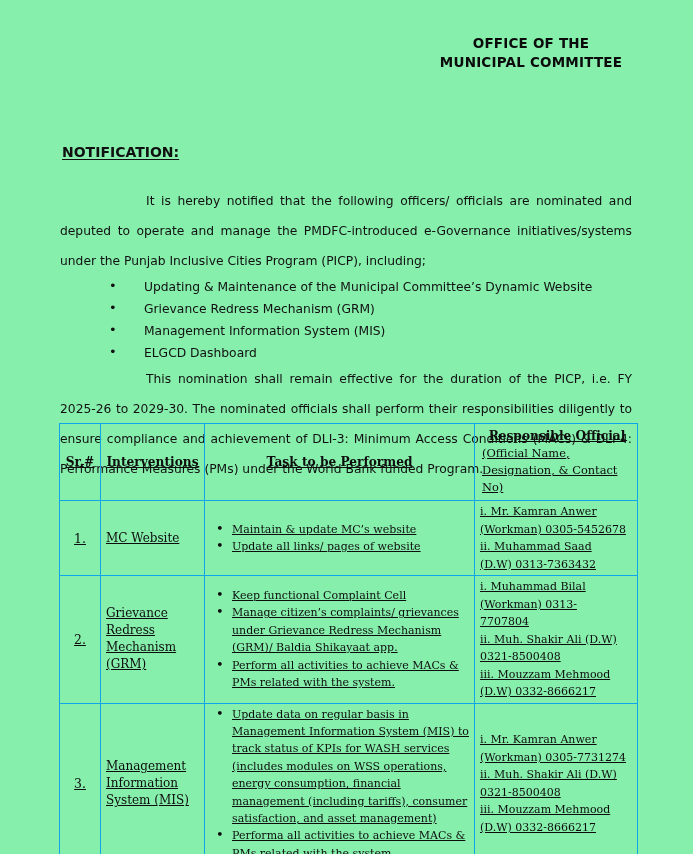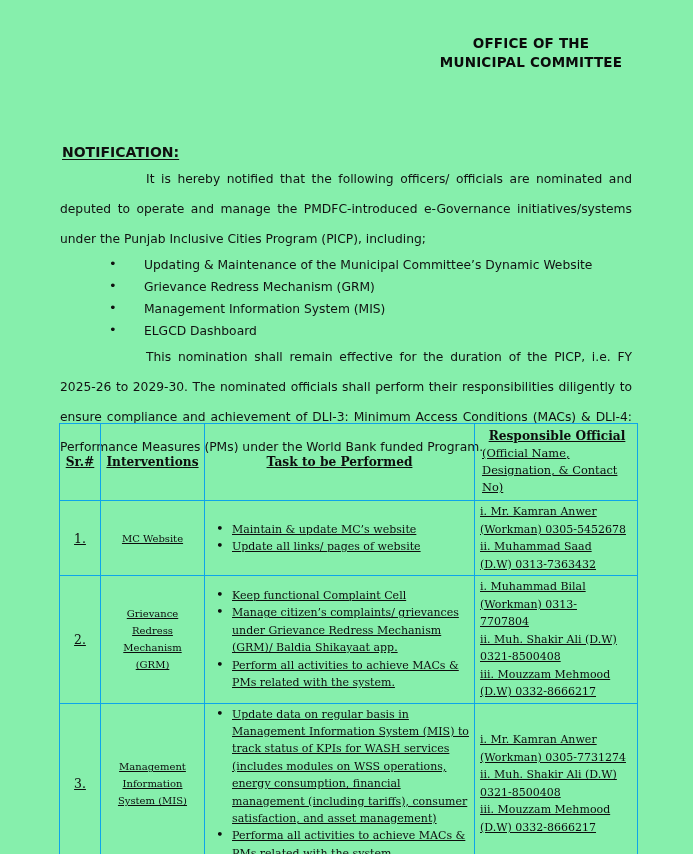--- a/index.html
+++ b/index.html
@@ -46,21 +46,21 @@
     font-weight: bold;
     font-size: 14px;
     text-decoration: underline;
     text-underline-offset: 2px;
     color: #101010;
   }
 
   
   .body-copy {
     position: absolute;
-    top: 164px;
+    top: 186px;
     left: 60px;
     width: 572px;
     font-family: "DejaVu Sans", sans-serif;
     font-size: 12.3px;
     line-height: 30px;
     color: #111;
   }
   .para {
     text-align: justify;
     text-justify: inter-word;
@@ -143,25 +143,24 @@
     text-align: left;
   }
 
   .cell-sr {
     text-align: center;
     vertical-align: top;
     font-size: 12.4px;
     padding-top: 6px;
   }
   .cell-intv {
-    font-size: 10px;
+    font-size: 12px;
     line-height: 17px;
     vertical-align: middle;
     padding-left: 8px;
-    text-align: center;
   }
   .cell-task {
     vertical-align: top;
     padding-top: 5px;
     padding-bottom: 4px;
   }
   .cell-resp {
     vertical-align: middle;
     font-size: 11px;
     line-height: 17.5px;

